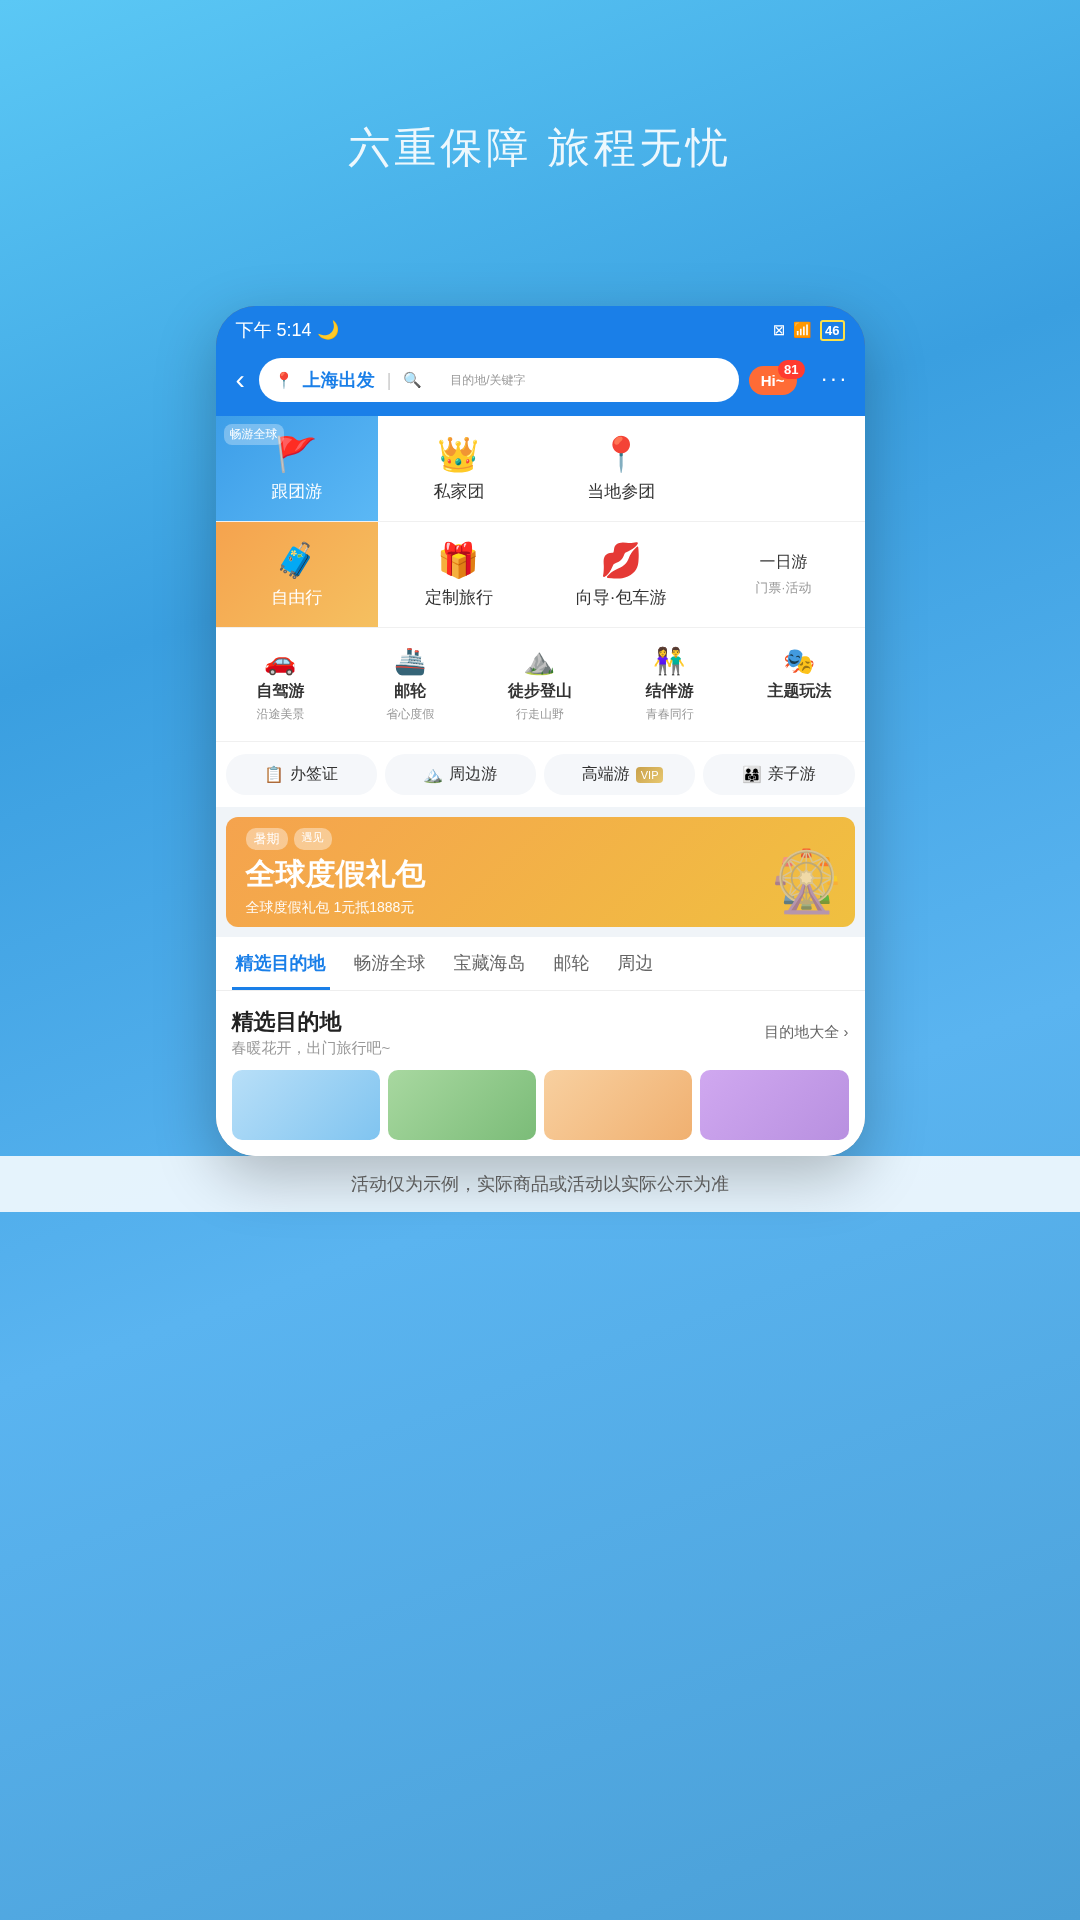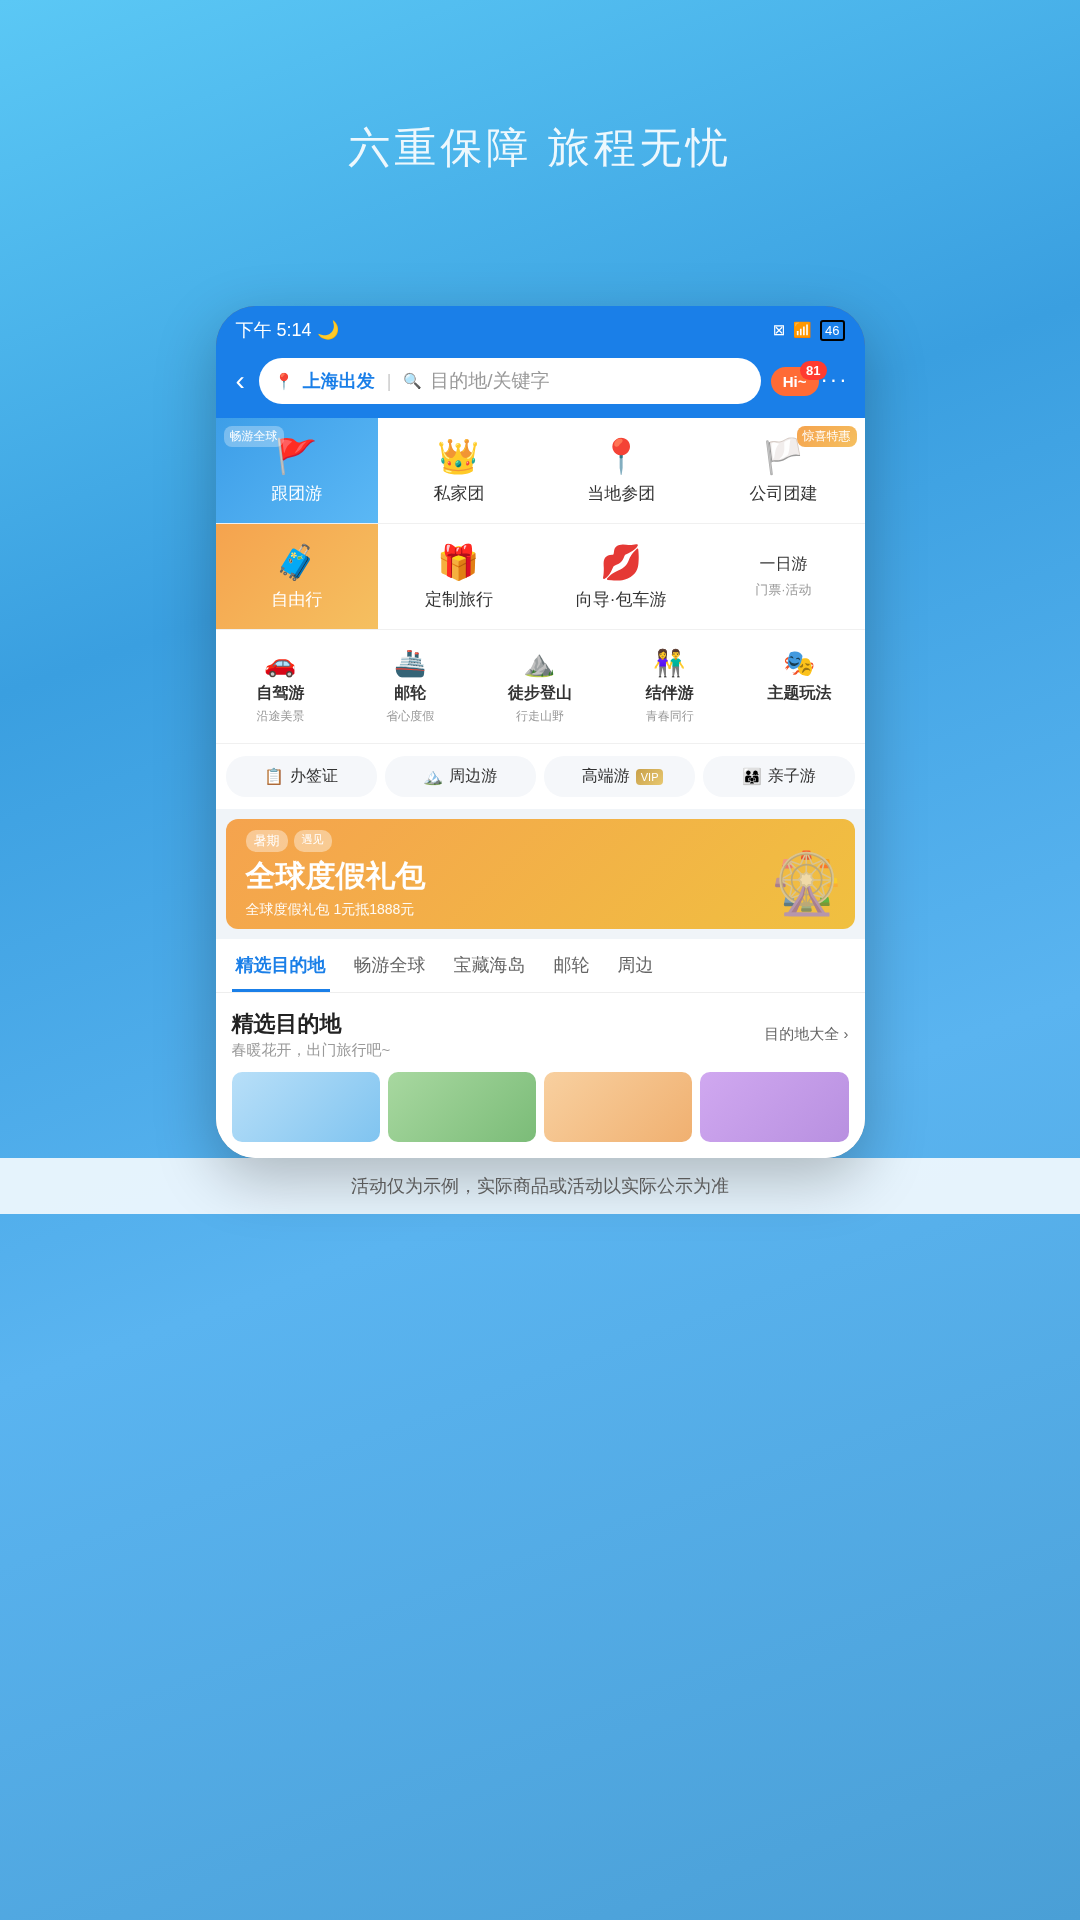--- a/index.html
+++ b/index.html
@@ -65,22 +65,22 @@
       padding: 12px 20px 6px;
       display: flex;
       justify-content: space-between;
       align-items: center;
       font-size: 18px;
     }
     .status-left { display: flex; align-items: center; gap: 6px; }
     .status-right { display: flex; align-items: center; gap: 8px; font-size: 15px; }
     .battery-icon {
       display: inline-flex; align-items: flex-end; justify-content: center;
-      border: 2px solid #000000; border-radius: 3px; padding: 1px 3px;
-      font-size: 13px; font-weight: normal;
+      border: 2px solid #fde047; border-radius: 3px; padding: 1px 3px;
+      font-size: 13px; font-weight: bold;
     }
 
     
     .app-header {
       background: #1a7fe8;
       padding: 10px 16px 14px;
       display: flex;
       align-items: center;
       gap: 10px;
     }
@@ -104,26 +104,27 @@
       color: #1a7fe8;
       font-weight: 600;
       font-size: 18px;
     }
     .search-divider {
       color: #ccc;
       margin: 0 4px;
     }
     .search-placeholder {
       color: #999;
-      font-size: 19px;
+      font-size: 12px;
+      margin-left: 20px;
     }
     .header-icons {
       display: flex;
       align-items: flex-start;
-      gap: 2px;
+      gap: 24px;
     }
     .hi-btn {
       background: #ff6b35;
       color: #fff;
       border-radius: 20px;
       padding: 6px 12px;
       font-size: 15px;
       font-weight: bold;
       position: relative;
     }
@@ -425,25 +426,20 @@
           <span class="service-label">跟团游</span>
         </div>
         <div class="service-item">
           <span class="service-icon">👑</span>
           <span class="service-label">私家团</span>
         </div>
         <div class="service-item">
           <span class="service-icon">📍</span>
           <span class="service-label">当地参团</span>
         </div>
-        <div class="service-item">
-          <span class="service-badge">惊喜特惠</span>
-          <span class="service-icon">🏳️</span>
-          <span class="service-label">公司团建</span>
-        </div>
       </div>
 
       <div class="service-row2">
         <div class="service-item orange-item">
           <span class="service-icon">🧳</span>
           <span class="service-label">自由行</span>
         </div>
         <div class="service-item">
           <span class="service-icon">🎁</span>
           <span class="service-label">定制旅行</span>

